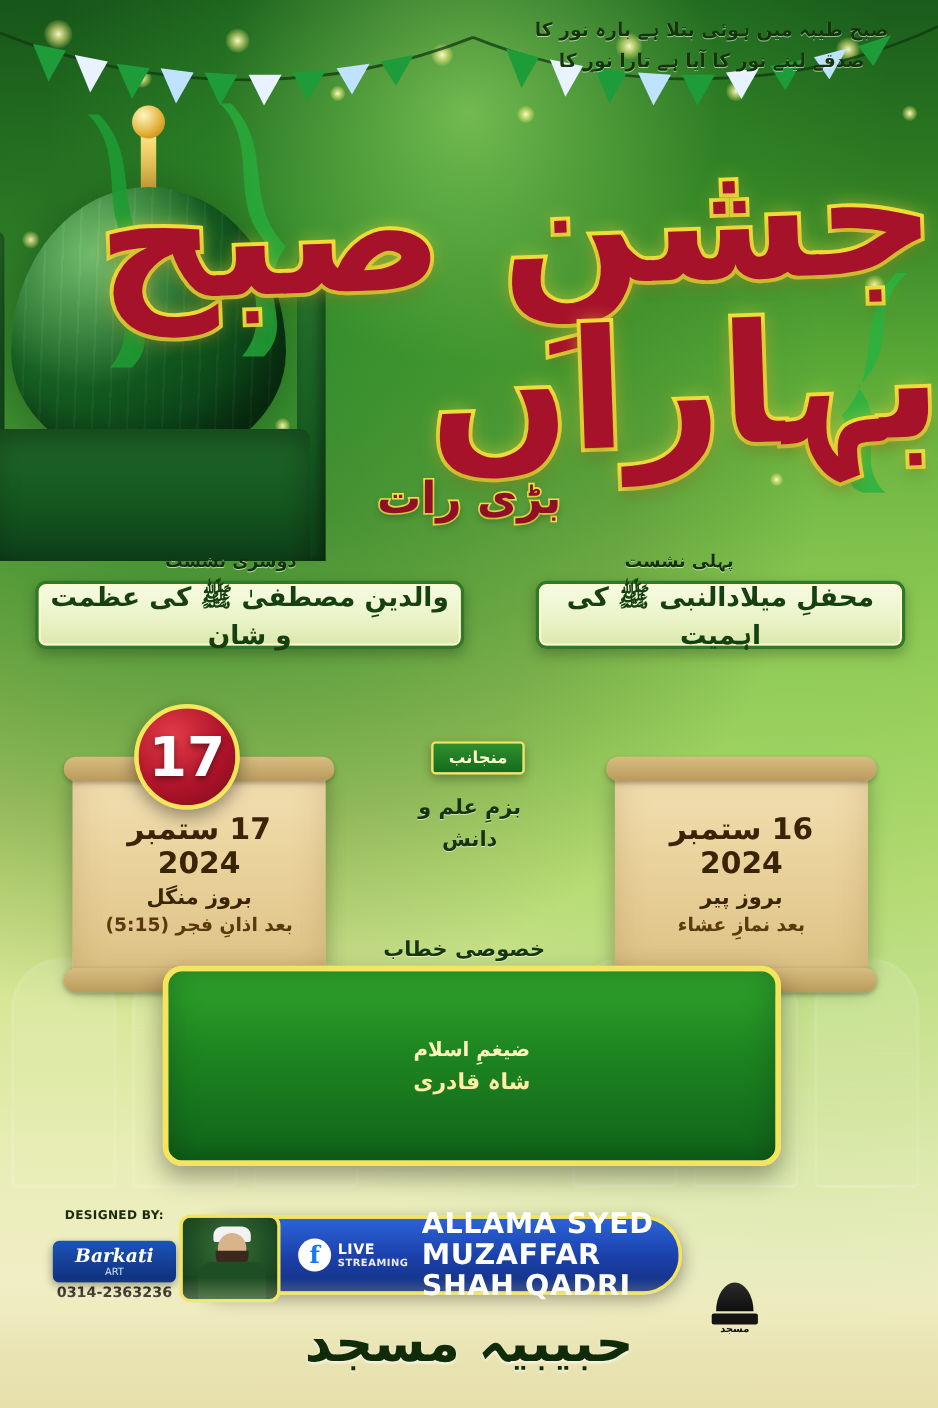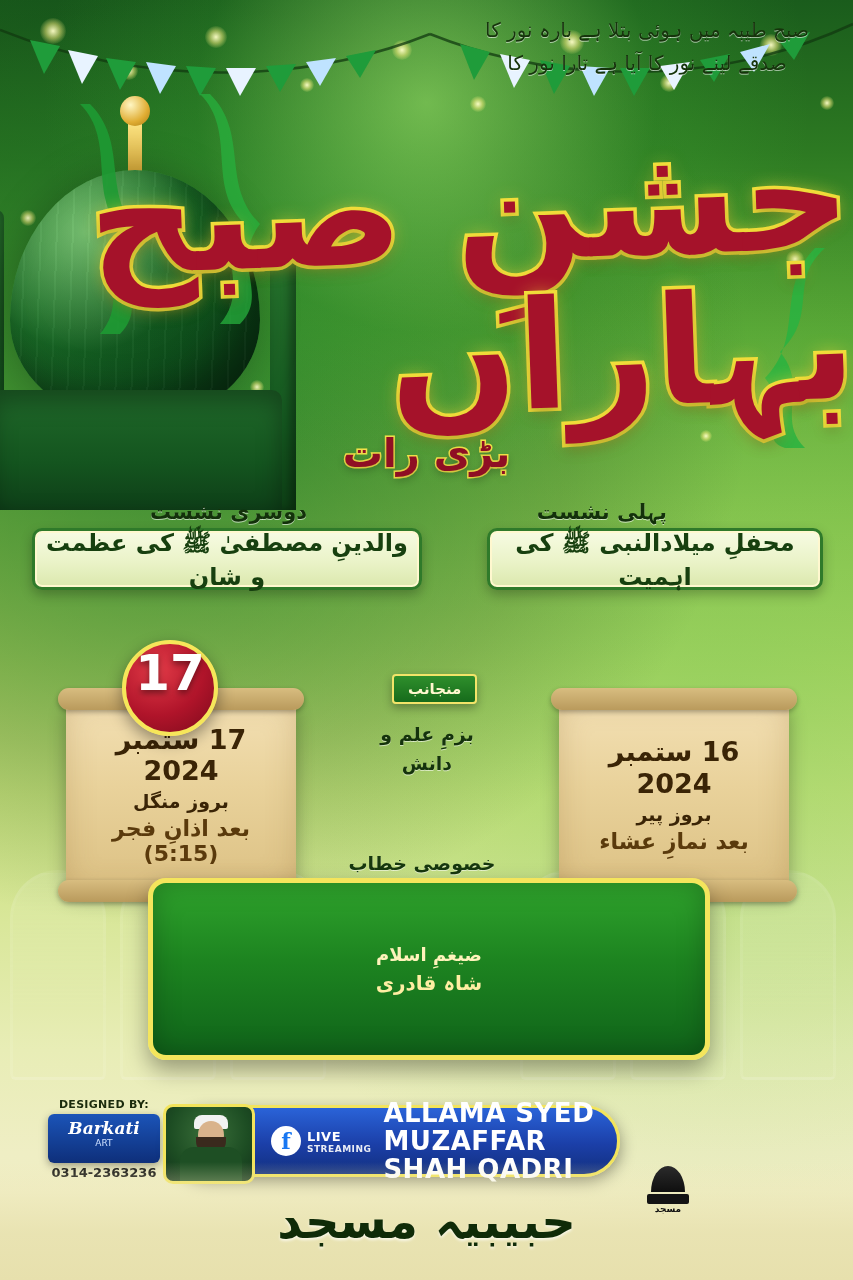--- a/index.html
+++ b/index.html
@@ -70,21 +70,21 @@
 
   
   .bunting { position: absolute; left: 0; top: 0; width: 853px; height: 120px; }
 
   
   .urdu { font-family: "DejaVu Sans", sans-serif; direction: rtl; unicode-bidi: bidi-override; }
 
   .top-couplet {
     position: absolute; right: 26px; top: 14px; width: 360px;
     text-align: center; color: #16340c;
-    font-size: 20px; line-height: 1.65; font-weight: normal;
+    font-size: 17px; line-height: 1.65; font-weight: bold;
     text-shadow: 0 1px 0 rgba(255,255,255,.55);
   }
 
   
   .title-main {
     position: absolute; left: 0; top: 120px; width: 853px; height: 330px;
     display: flex; align-items: center; justify-content: center;
     pointer-events: none;
   }
   .title-main .word {
@@ -102,21 +102,21 @@
     text-align: center;
     font-size: 40px; font-weight: bold;
     color: #8f0f24;
     -webkit-text-stroke: 3px #f7e54a;
     paint-order: stroke fill;
     text-shadow: 0 3px 8px rgba(0,0,0,.3);
   }
 
   
   .session-label {
-    position: absolute; font-size: 21px; font-weight: bold; color: #13310b;
+    position: absolute; font-size: 16px; font-weight: bold; color: #13310b;
     text-shadow: 0 1px 0 rgba(255,255,255,.6);
   }
   .session-plate {
     position: absolute; height: 62px;
     border-radius: 10px;
     background: linear-gradient(180deg,#f7fbe3 0%, #eaf3c8 55%, #dbe8ad 100%);
     border: 3px solid #2f7a2a;
     box-shadow: 0 5px 12px rgba(0,0,0,.25), inset 0 0 0 2px #fff8cf;
     display: flex; align-items: center; justify-content: center;
     color: #17400f; font-weight: bold; font-size: 24px;
@@ -139,28 +139,28 @@
   }
   .scroll::before{ top:-12px; }
   .scroll::after{ bottom:-12px; }
   .scroll-text {
     position: absolute; inset: 16px 12px;
     display: flex; flex-direction: column; align-items: center; justify-content: center;
     gap: 4px; color: #3a2406; font-weight: bold; text-align: center;
   }
   .scroll-date { font-size: 27px; line-height:1.15; }
   .scroll-day  { font-size: 19px; }
-  .scroll-time { font-size: 22px; color:#5a3a0c; }
+  .scroll-time { font-size: 17px; color:#5a3a0c; }
 
   .badge-num {
     position: absolute; width: 96px; height: 96px; border-radius: 50%;
     background: radial-gradient(circle at 35% 28%, #e23b47 0%, #b0142a 55%, #7c0a1c 100%);
     border: 4px solid #f6e65a;
     box-shadow: 0 6px 16px rgba(0,0,0,.4);
-    display:flex; justify-content:center;
+    display:flex; align-items:center; justify-content:center;
     color:#fff; font-size: 50px; font-weight: bold;
     text-shadow: 0 3px 6px rgba(0,0,0,.45);
   }
 
   .mid-tag {
     position: absolute; padding: 4px 14px;
     background: linear-gradient(180deg,#2f8f2c,#166b1b);
     color:#fff8cf; font-size: 15px; font-weight: bold;
     border: 2px solid #f3e469; border-radius: 4px;
     box-shadow: 0 4px 10px rgba(0,0,0,.3);
@@ -194,23 +194,23 @@
   }
   .speaker-post { font-size: 20px; color:#ffeea3; font-weight:bold; }
 
   
   .designer {
     position: absolute; left: 48px; top: 1098px; width: 112px;
     text-align: center;
   }
   .designer-title { font-size: 11px; font-weight: bold; color:#1b2b0c; letter-spacing:.3px; }
   .designer-card {
-    margin-top: 3px;
+    margin-top: 17px;
     background: linear-gradient(180deg,#1b54b8,#0e2f7a);
-    border-radius: 6px; padding: 4px 2px 15px;
+    border-radius: 6px; padding: 4px 2px 4px;
     box-shadow: 0 3px 8px rgba(0,0,0,.35);
   }
   .designer-brand { font-family:"DejaVu Serif", serif; font-style: italic; color:#fff; font-size: 17px; font-weight:bold; }
   .designer-sub { color:#cfe0ff; font-size: 9px; }
   .designer-phone { margin-top:2px; font-size: 13px; font-weight:bold; color:#111; }
 
   
   .live-bar {
     position: absolute; left: 172px; top: 1105px; width: 448px; height: 72px;
     background: linear-gradient(180deg,#2a63d8 0%, #1b3fa8 55%, #12307f 100%);

